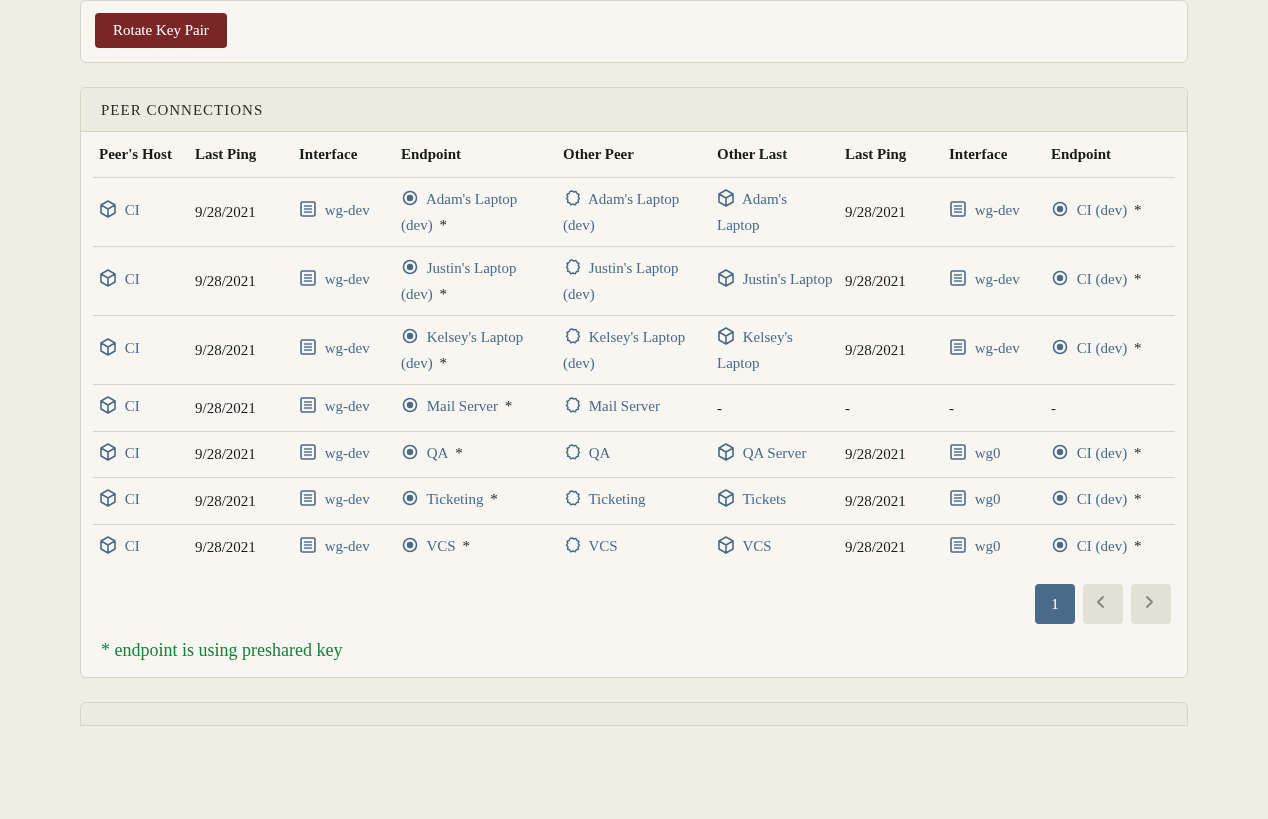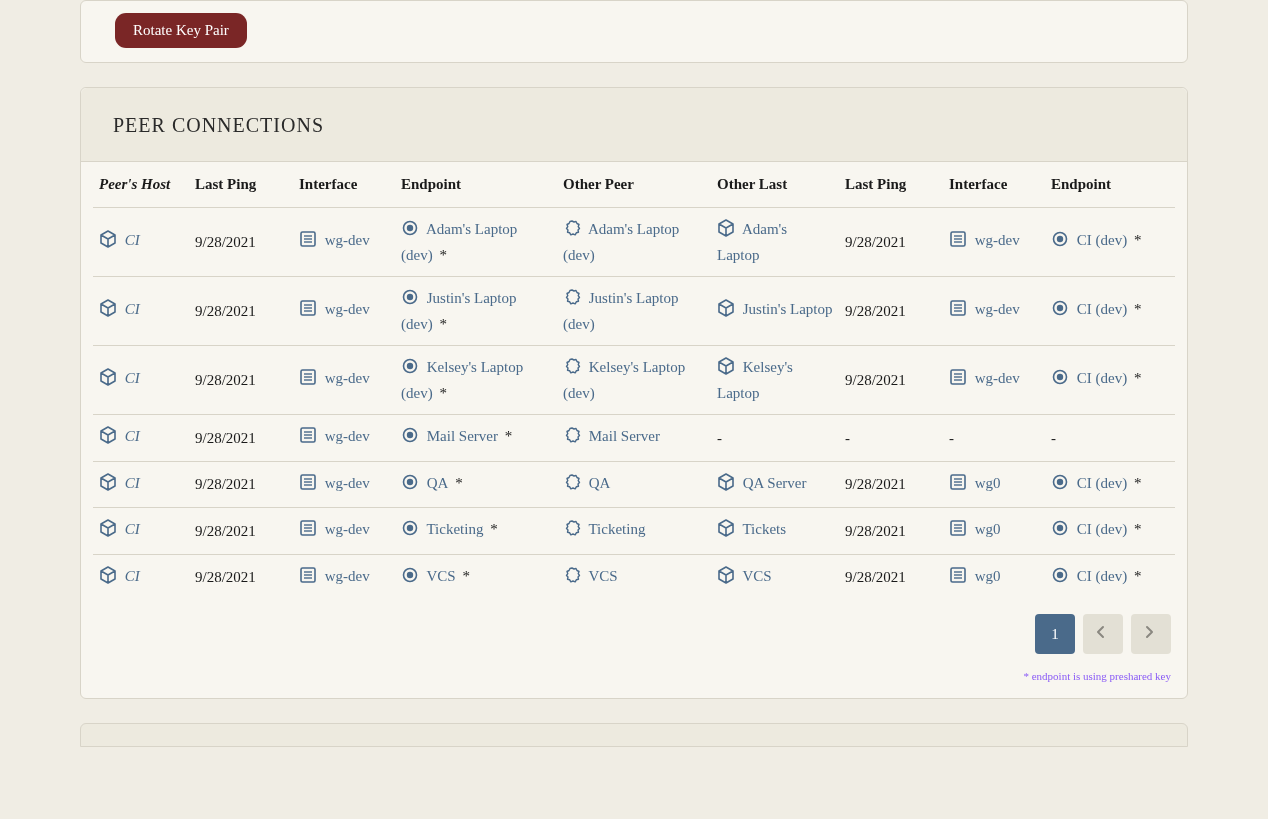--- a/index.html
+++ b/index.html
@@ -20,36 +20,35 @@
     border-radius: 6px;
     margin-bottom: 24px;
   }
   .card-top-padding {
     padding: 12px 14px 14px 14px;
   }
   .btn-primary {
     background: #7a2626;
     color: #fff;
     border: none;
-    border-radius: 11px;
+    border-radius: 4px;
     padding: 9px 18px;
     font-family: inherit;
     font-size: 15px;
     cursor: pointer;
-    margin-left: 20px;
   }
   .card-header {
     padding: 14px 20px 12px 20px;
     border-bottom: 1px solid #d8d4c8;
     background: #edeadf;
     border-radius: 6px 6px 0 0;
   }
   .card-header h2 {
-    margin: 12px;
-    font-size: 20px;
+    margin: 0;
+    font-size: 15px;
     font-weight: 400;
     letter-spacing: 1px;
     color: #2a2a2a;
     font-variant: small-caps;
   }
   table {
     width: calc(100% - 24px);
     margin: 0 12px;
     border-collapse: collapse;
   }
@@ -84,23 +83,22 @@
     vertical-align: -3px;
     margin-right: 4px;
   }
   .star {
     color: #1a1a1a;
     margin-left: 3px;
   }
   .dash { color: #1a1a1a; }
   .footnote {
     padding: 10px 16px 16px 20px;
-    font-size: 11px;
-    color: #8b5cf6;
-    text-align: right;
+    font-size: 18px;
+    color: #15803d;
   }
   .pagination {
     display: flex;
     justify-content: flex-end;
     gap: 8px;
     padding: 14px 16px 6px 16px;
   }
   .page-btn {
     width: 40px;
     height: 40px;
@@ -125,21 +123,21 @@
   .next-section-header {
     background: #edeadf;
     border: 1px solid #d8d4c8;
     border-radius: 6px 6px 0 0;
     padding: 14px 20px 4px 20px;
     height: 24px;
     overflow: hidden;
   }
 
   
-  th.c0, td.c0 { width: 96px; font-style: italic; }
+  th.c0, td.c0 { width: 96px; }
   th.c1, td.c1 { width: 104px; }
   th.c2, td.c2 { width: 102px; }
   th.c3, td.c3 { width: 162px; }
   th.c4, td.c4 { width: 154px; margin-left: 35px; }
   th.c5, td.c5 { width: 128px; }
   th.c6, td.c6 { width: 104px; }
   th.c7, td.c7 { width: 102px; }
   th.c8, td.c8 { width: auto; }
 </style>
 </head>

